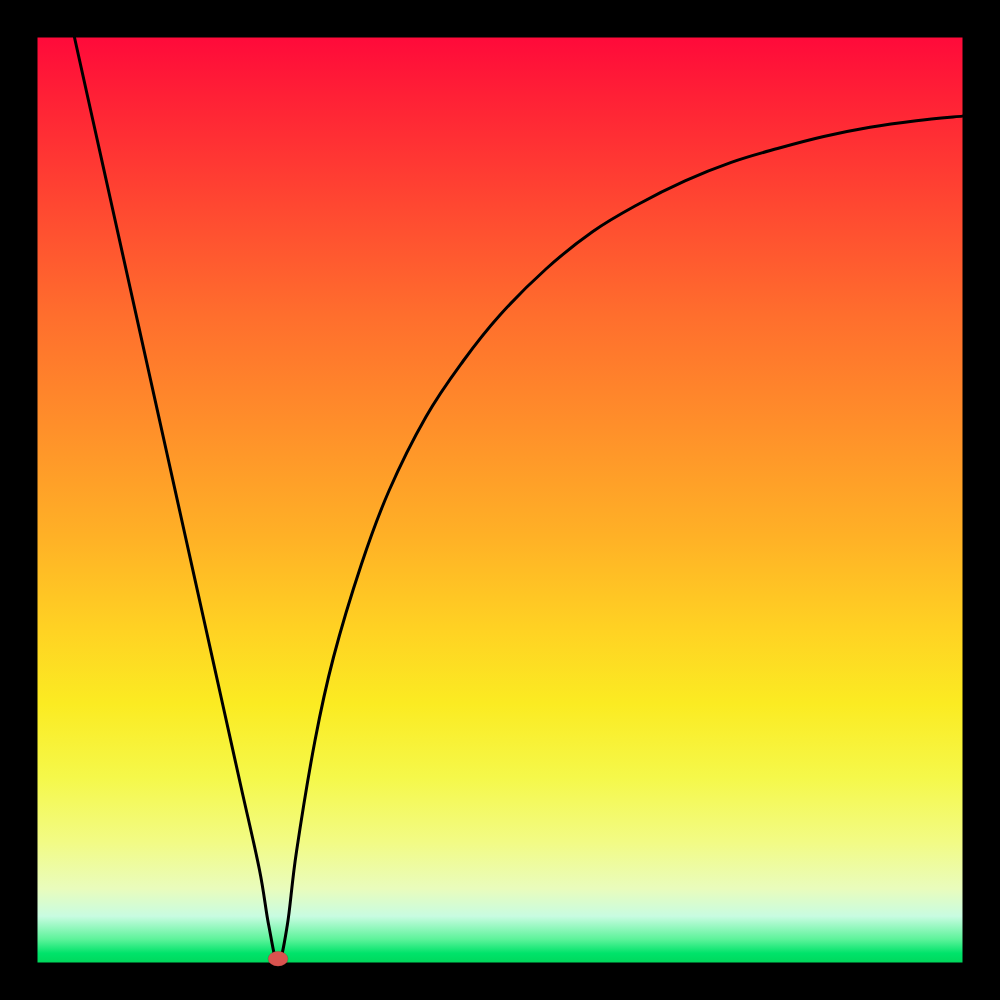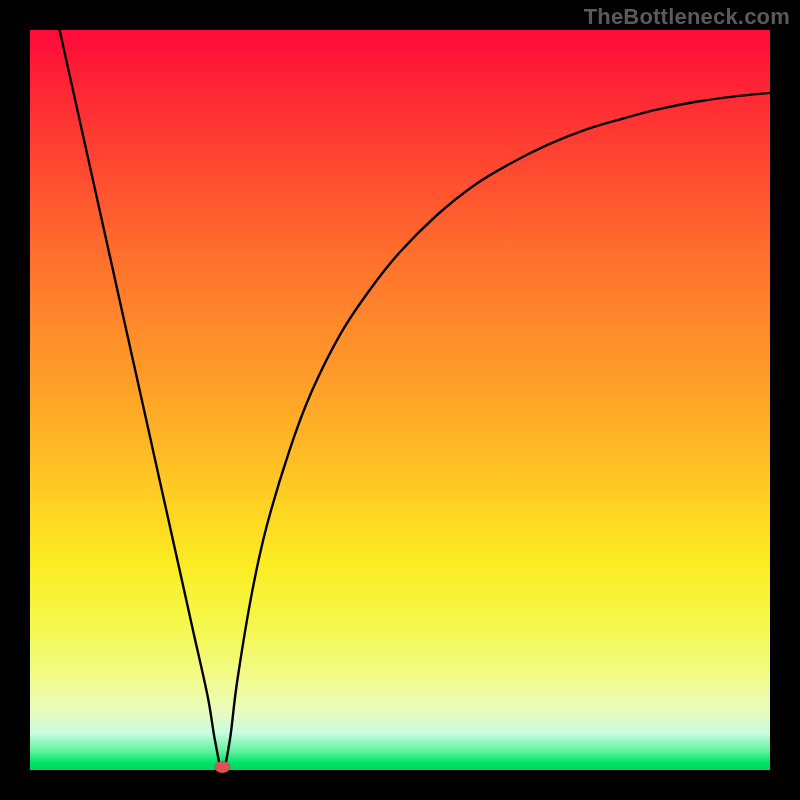--- a/index.html
+++ b/index.html
@@ -76,14 +76,13 @@
 </head>
 <body>
 
 <div class="frame">
   <div class="plot">
     <svg class="svg-layer" viewBox="0 0 740 740">
       <path id="curve-path" class="curve" d="M 29.60 0.00 C 32.26 11.99, 39.07 42.62, 44.40 66.60 C 49.73 90.58, 53.87 109.22, 59.20 133.20 C 64.53 157.18, 68.67 175.82, 74.00 199.80 C 79.33 223.78, 83.47 242.42, 88.80 266.40 C 94.13 290.38, 98.27 309.02, 103.60 333.00 C 108.93 356.98, 113.07 375.62, 118.40 399.60 C 123.73 423.58, 127.87 442.22, 133.20 466.20 C 138.53 490.18, 142.67 508.82, 148.00 532.80 C 153.33 556.78, 157.47 575.42, 162.80 599.40 C 168.13 623.38, 173.60 646.02, 177.60 666.00 C 181.60 685.98, 182.34 697.08, 185.00 710.40 C 187.66 723.72, 189.74 740.00, 192.40 740.00 C 195.06 740.00, 197.14 726.38, 199.80 710.40 C 202.46 694.42, 203.20 677.84, 207.20 651.20 C 211.20 624.56, 216.67 590.37, 222.00 562.40 C 227.33 534.43, 230.14 521.11, 236.80 495.80 C 243.46 470.49, 251.01 445.78, 259.00 421.80 C 266.99 397.82, 271.88 383.91, 281.20 362.60 C 290.52 341.29, 300.14 322.05, 310.80 303.40 C 321.46 284.75, 329.74 273.65, 340.40 259.00 C 351.06 244.35, 358.01 235.32, 370.00 222.00 C 381.99 208.68, 393.68 196.99, 407.00 185.00 C 420.32 173.01, 430.68 164.72, 444.00 155.40 C 457.32 146.08, 467.68 140.53, 481.00 133.20 C 494.32 125.87, 504.68 120.69, 518.00 114.70 C 531.32 108.71, 541.68 104.56, 555.00 99.90 C 568.32 95.24, 578.68 92.53, 592.00 88.80 C 605.32 85.07, 615.68 82.24, 629.00 79.18 C 642.32 76.12, 652.68 74.04, 666.00 71.78 C 679.32 69.52, 689.68 68.20, 703.00 66.60 C 716.32 65.00, 733.34 63.57, 740.00 62.90"></path>
       <ellipse id="marker-dot" class="marker" cx="192.40" cy="737.00" rx="8" ry="6"></ellipse>
     </svg>
   </div>
-  <div class="watermark">TheBottleneck.com</div>
 </div>
 
 </body></html>

